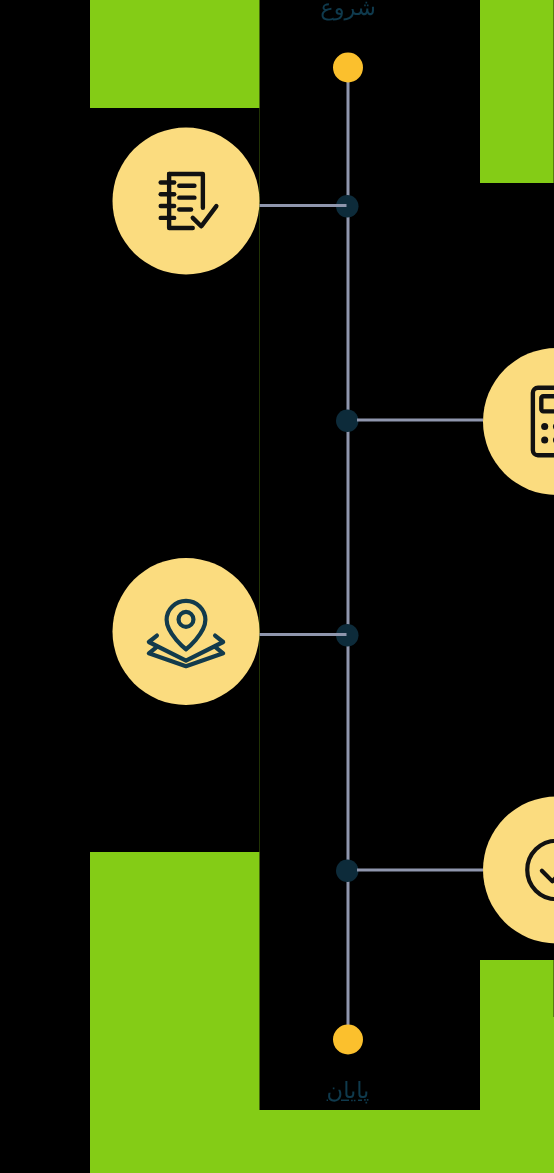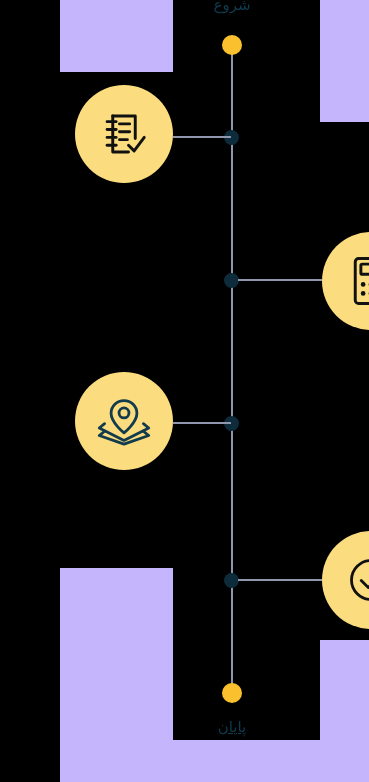--- a/index.html
+++ b/index.html
@@ -1,21 +1,21 @@
 <!DOCTYPE html>
 <html lang="fa" dir="rtl"><head>
 <meta charset="utf-8">
 <style>
   html,body{margin:0;padding:0;background:#000;}
   body{
     width:369px;height:782px;
     font-family:"DejaVu Sans","Liberation Sans",sans-serif;
     overflow:hidden;position:relative;
   }
-  #stage{position:absolute;inset:0;width:309px;height:782px;background:#c4b5fd;}
+  #stage{position:absolute;inset:0;width:309px;height:782px;background:#84cc16;}
 
   
   .band{position:absolute;background:#000000;}
   #band-center{left:113px;top:0;width:147px;height:740px;}
   #band-left-a{left:0;top:196px;width:113px;height:372px;}
   #band-right-a{left:260px;top:122px;width:109px;height:418px;}
   #band-right-b{left:260px;top:540px;width:109px;height:100px;}
   #band-left-b{left:0;top:72px;width:113px;height:124px;}
 
   

